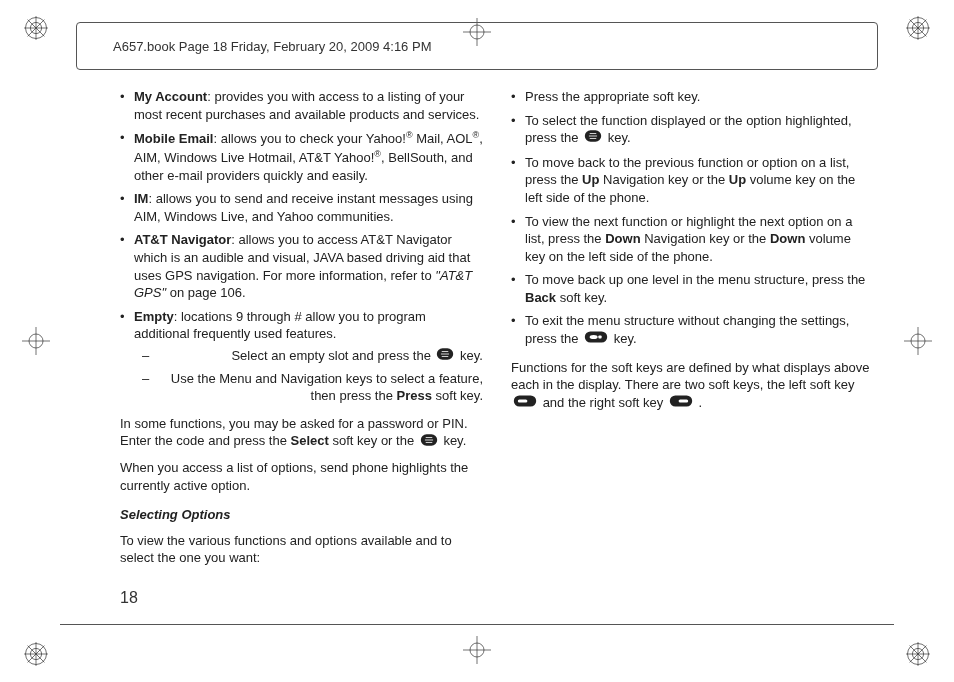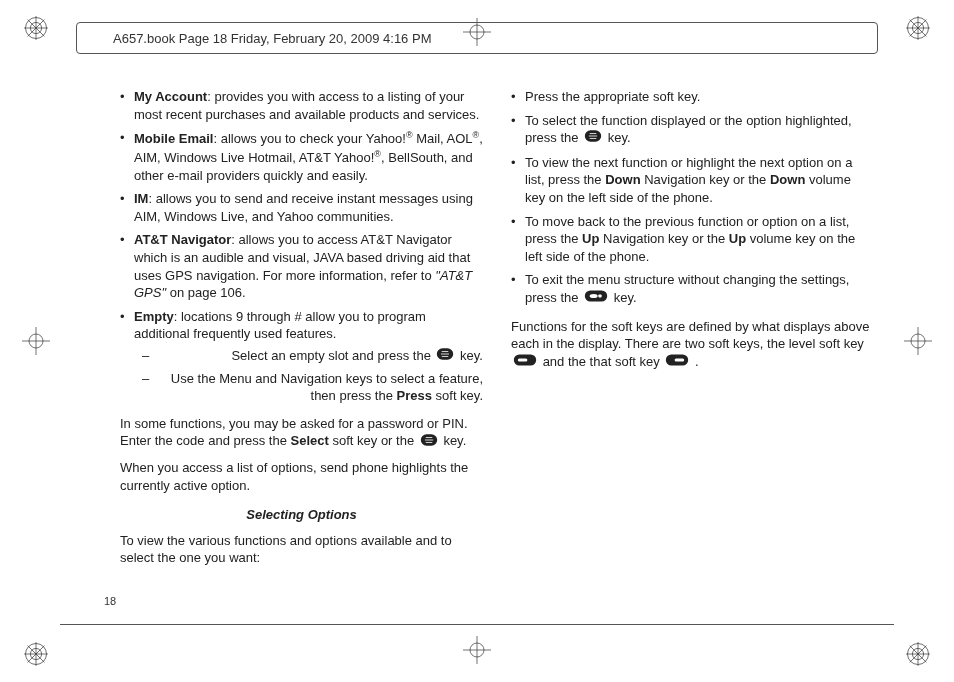--- a/index.html
+++ b/index.html
@@ -21,21 +21,21 @@
   .tl { top: 14px; left: 22px; }
   .tr { top: 14px; right: 22px; }
   .bl { bottom: 14px; left: 22px; }
   .br { bottom: 14px; right: 22px; }
 
   .outer-frame {
     position: absolute;
     left: 76px;
     top: 22px;
     right: 76px;
-    height: 32px;
+    height: 48px;
     border: 1px solid #555;
     border-radius: 4px;
     display: flex;
     align-items: center;
     padding-left: 36px;
     box-sizing: border-box;
   }
   .cross-reg {
     position: absolute;
     width: 28px;
@@ -112,39 +112,38 @@
     padding-left: 0;
   }
   .b { font-weight: bold; }
   .i { font-style: italic; }
   .sup { font-size: 9px; vertical-align: super; }
   h4.sect {
     font-size: 13px;
     font-style: italic;
     font-weight: bold;
     margin: 12px 0 6px 0;
-    text-align: center;
   }
   h3.sect2 {
     font-size: 14px;
     font-weight: 900;
     margin: 12px 0 6px 0;
     font-family: Arial, sans-serif;
     letter-spacing: 0.2px;
   }
   .key-icon {
     display: inline-block;
     vertical-align: middle;
     margin: 0 2px;
   }
   .page-num {
     position: absolute;
-    left: 104px;
+    left: 120px;
     bottom: 75px;
-    font-size: 11px;
+    font-size: 16px;
     color: #333;
   }
 </style>
 </head>
 <body>
 
 <div class="corner-icon tl">
   <svg viewBox="0 0 40 40">
       <circle cx="20" cy="20" r="15" fill="none" stroke="#333" stroke-width="1"></circle>
   <g stroke="#333" stroke-width="1">
@@ -301,46 +300,49 @@
               <rect x="1" y="1" width="20" height="14" rx="7" fill="#222"></rect>
               <g stroke="#fff" stroke-width="1">
                 <line x1="7" y1="5" x2="15" y2="5"></line>
                 <line x1="6" y1="8" x2="16" y2="8"></line>
                 <line x1="7" y1="11" x2="15" y2="11"></line>
               </g>
             </svg></span>
         <span> key.</span>
       </li>
       <li>
+        <span>To move back to the previous function or option on a list, press the </span><span class="b">Up</span><span> Navigation key or the </span><span class="b">Up</span><span> volume key on the left side of the phone.</span>
+      </li>
+      <li>
         <span>To view the next function or highlight the next option on a list, press the </span><span class="b">Down</span><span> Navigation key or the </span><span class="b">Down</span><span> volume key on the left side of the phone.</span>
       </li>
       <li>
-        <span>To move back to the previous function or option on a list, press the </span><span class="b">Up</span><span> Navigation key or the </span><span class="b">Up</span><span> volume key on the left side of the phone.</span>
+        <span>To move back up one level in the menu structure, press the </span><span class="b">Back</span><span> soft key.</span>
       </li>
       <li>
         <span>To exit the menu structure without changing the settings, press the </span>
         <span class="key-icon"><svg width="24" height="14" viewBox="0 0 30 16">
               <rect x="1" y="1" width="28" height="14" rx="7" fill="#222"></rect>
               <g fill="#fff">
                 <ellipse cx="12" cy="8" rx="5" ry="2.5"></ellipse>
                 <rect x="18" y="6" width="4" height="4" rx="1"></rect>
               </g>
             </svg></span>
         <span> key.</span>
       </li>
     </ul>
 
 
     <p class="body">
-      <span>Functions for the soft keys are defined by what displays above each in the display. There are two soft keys, the level soft key </span>
+      <span>Functions for the soft keys are defined by what displays above each in the display. There are two soft keys, the left soft key </span>
       <span class="key-icon"><svg width="24" height="14" viewBox="0 0 30 16">
             <rect x="1" y="1" width="28" height="14" rx="7" fill="#222"></rect>
             <rect x="6" y="6" width="12" height="4" rx="2" fill="#fff"></rect>
           </svg></span>
-      <span> and the that soft key </span>
+      <span> and the right soft key </span>
       <span class="key-icon"><svg width="24" height="14" viewBox="0 0 30 16">
             <rect x="1" y="1" width="28" height="14" rx="7" fill="#222"></rect>
             <rect x="12" y="6" width="12" height="4" rx="2" fill="#fff"></rect>
           </svg></span>
       <span>.</span>
     </p>
   </div>
 
 </div>
 

